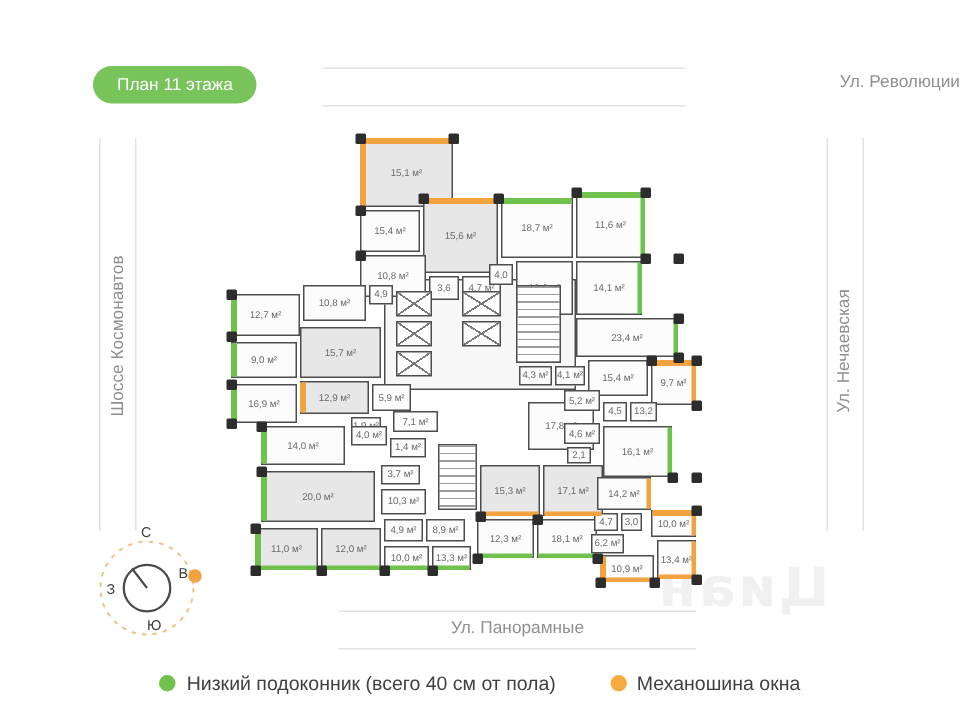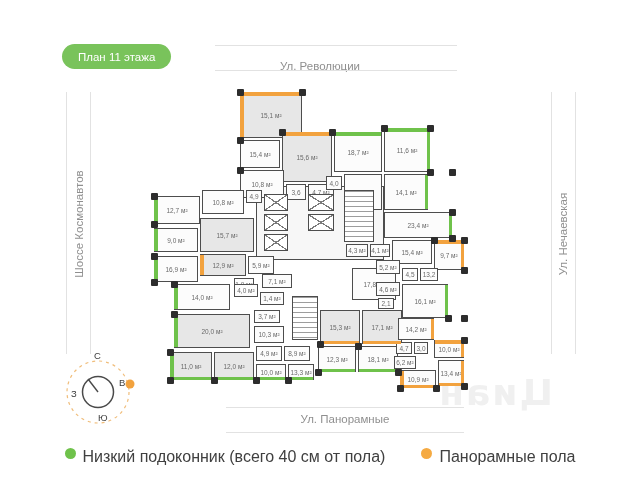--- a/index.html
+++ b/index.html
@@ -12,21 +12,21 @@
            background:#79c35b; border-radius:13px; color:#fff; font-size:11.5px;
            display:flex; align-items:center; }
   .street { position:absolute; color:#8f8f8f; font-size:11.5px; white-space:nowrap; }
   .hline { position:absolute; height:1px; background:#e2e2e2; }
   .vline { position:absolute; width:1px; background:#e2e2e2; }
   .street.vert { transform:rotate(-90deg); transform-origin:center; }
 
   
   .legend { position:absolute; left:0; top:448px; width:640px; display:flex;
             justify-content:center; gap:36px; }
-  .legend-item { display:flex; gap:7px; font-size:16px; color:#404040; }
+  .legend-item { display:flex; align-items:center; gap:7px; font-size:13px; color:#404040; }
   .dot { width:11px; height:11px; border-radius:50%; flex:0 0 auto; }
 
   
   #compass { position:absolute; left:54px; top:346px; width:90px; height:92px; }
   #compass svg { position:absolute; left:0; top:0; }
   .cdir { position:absolute; font-size:9.5px; color:#3c3c3c; }
 
   
   .watermark { position:absolute; left:420px; top:372px; width:150px; height:40px;
                font-size:36px; font-weight:bold; color:rgba(60,60,60,0.08);
@@ -49,21 +49,21 @@
       repeating-linear-gradient(180deg, #9d9d9d 0 1px, #fff 1px 5px); }
 </style>
 </head>
 <body>
 
 <div id="stage">
 
   <div class="badge">План 11 этажа</div>
 
   <div class="hline" style="left:215px; top:45px; width:242px;"></div>
-  <div class="street" style="left:0; top:60px; width:640px; text-align:center;">Ул. Революции</div>
+  <div class="street" style="left:0; top:49px; width:640px; text-align:right;">Ул. Революции</div>
   <div class="hline" style="left:215px; top:70px; width:242px;"></div>
 
   <div class="vline" style="left:66px; top:92px; height:262px;"></div>
   <div class="street vert" style="left:-21px; top:218px; width:200px; text-align:center;">Шоссе Космонавтов</div>
   <div class="vline" style="left:90px; top:92px; height:262px;"></div>
 
   <div class="vline" style="left:551px; top:92px; height:262px;"></div>
   <div class="street vert" style="left:463px; top:228px; width:200px; text-align:center;">Ул. Нечаевская</div>
   <div class="vline" style="left:575px; top:92px; height:262px;"></div>
 
@@ -334,17 +334,17 @@
       <div class="pillar" style="left: 166.5px; top: 290.5px;"></div>
     </div>
 
   <div class="legend">
     <div class="legend-item">
       <span class="dot" style="background: rgb(111, 194, 75);"></span>
       <span>Низкий подоконник (всего 40 см от пола)</span>
     </div>
     <div class="legend-item">
       <span class="dot" style="background: rgb(245, 170, 66);"></span>
-      <span>Панорамные пола</span>
+      <span>Механошина окна</span>
     </div>
   </div>
 
 </div>
 
 </body></html>

